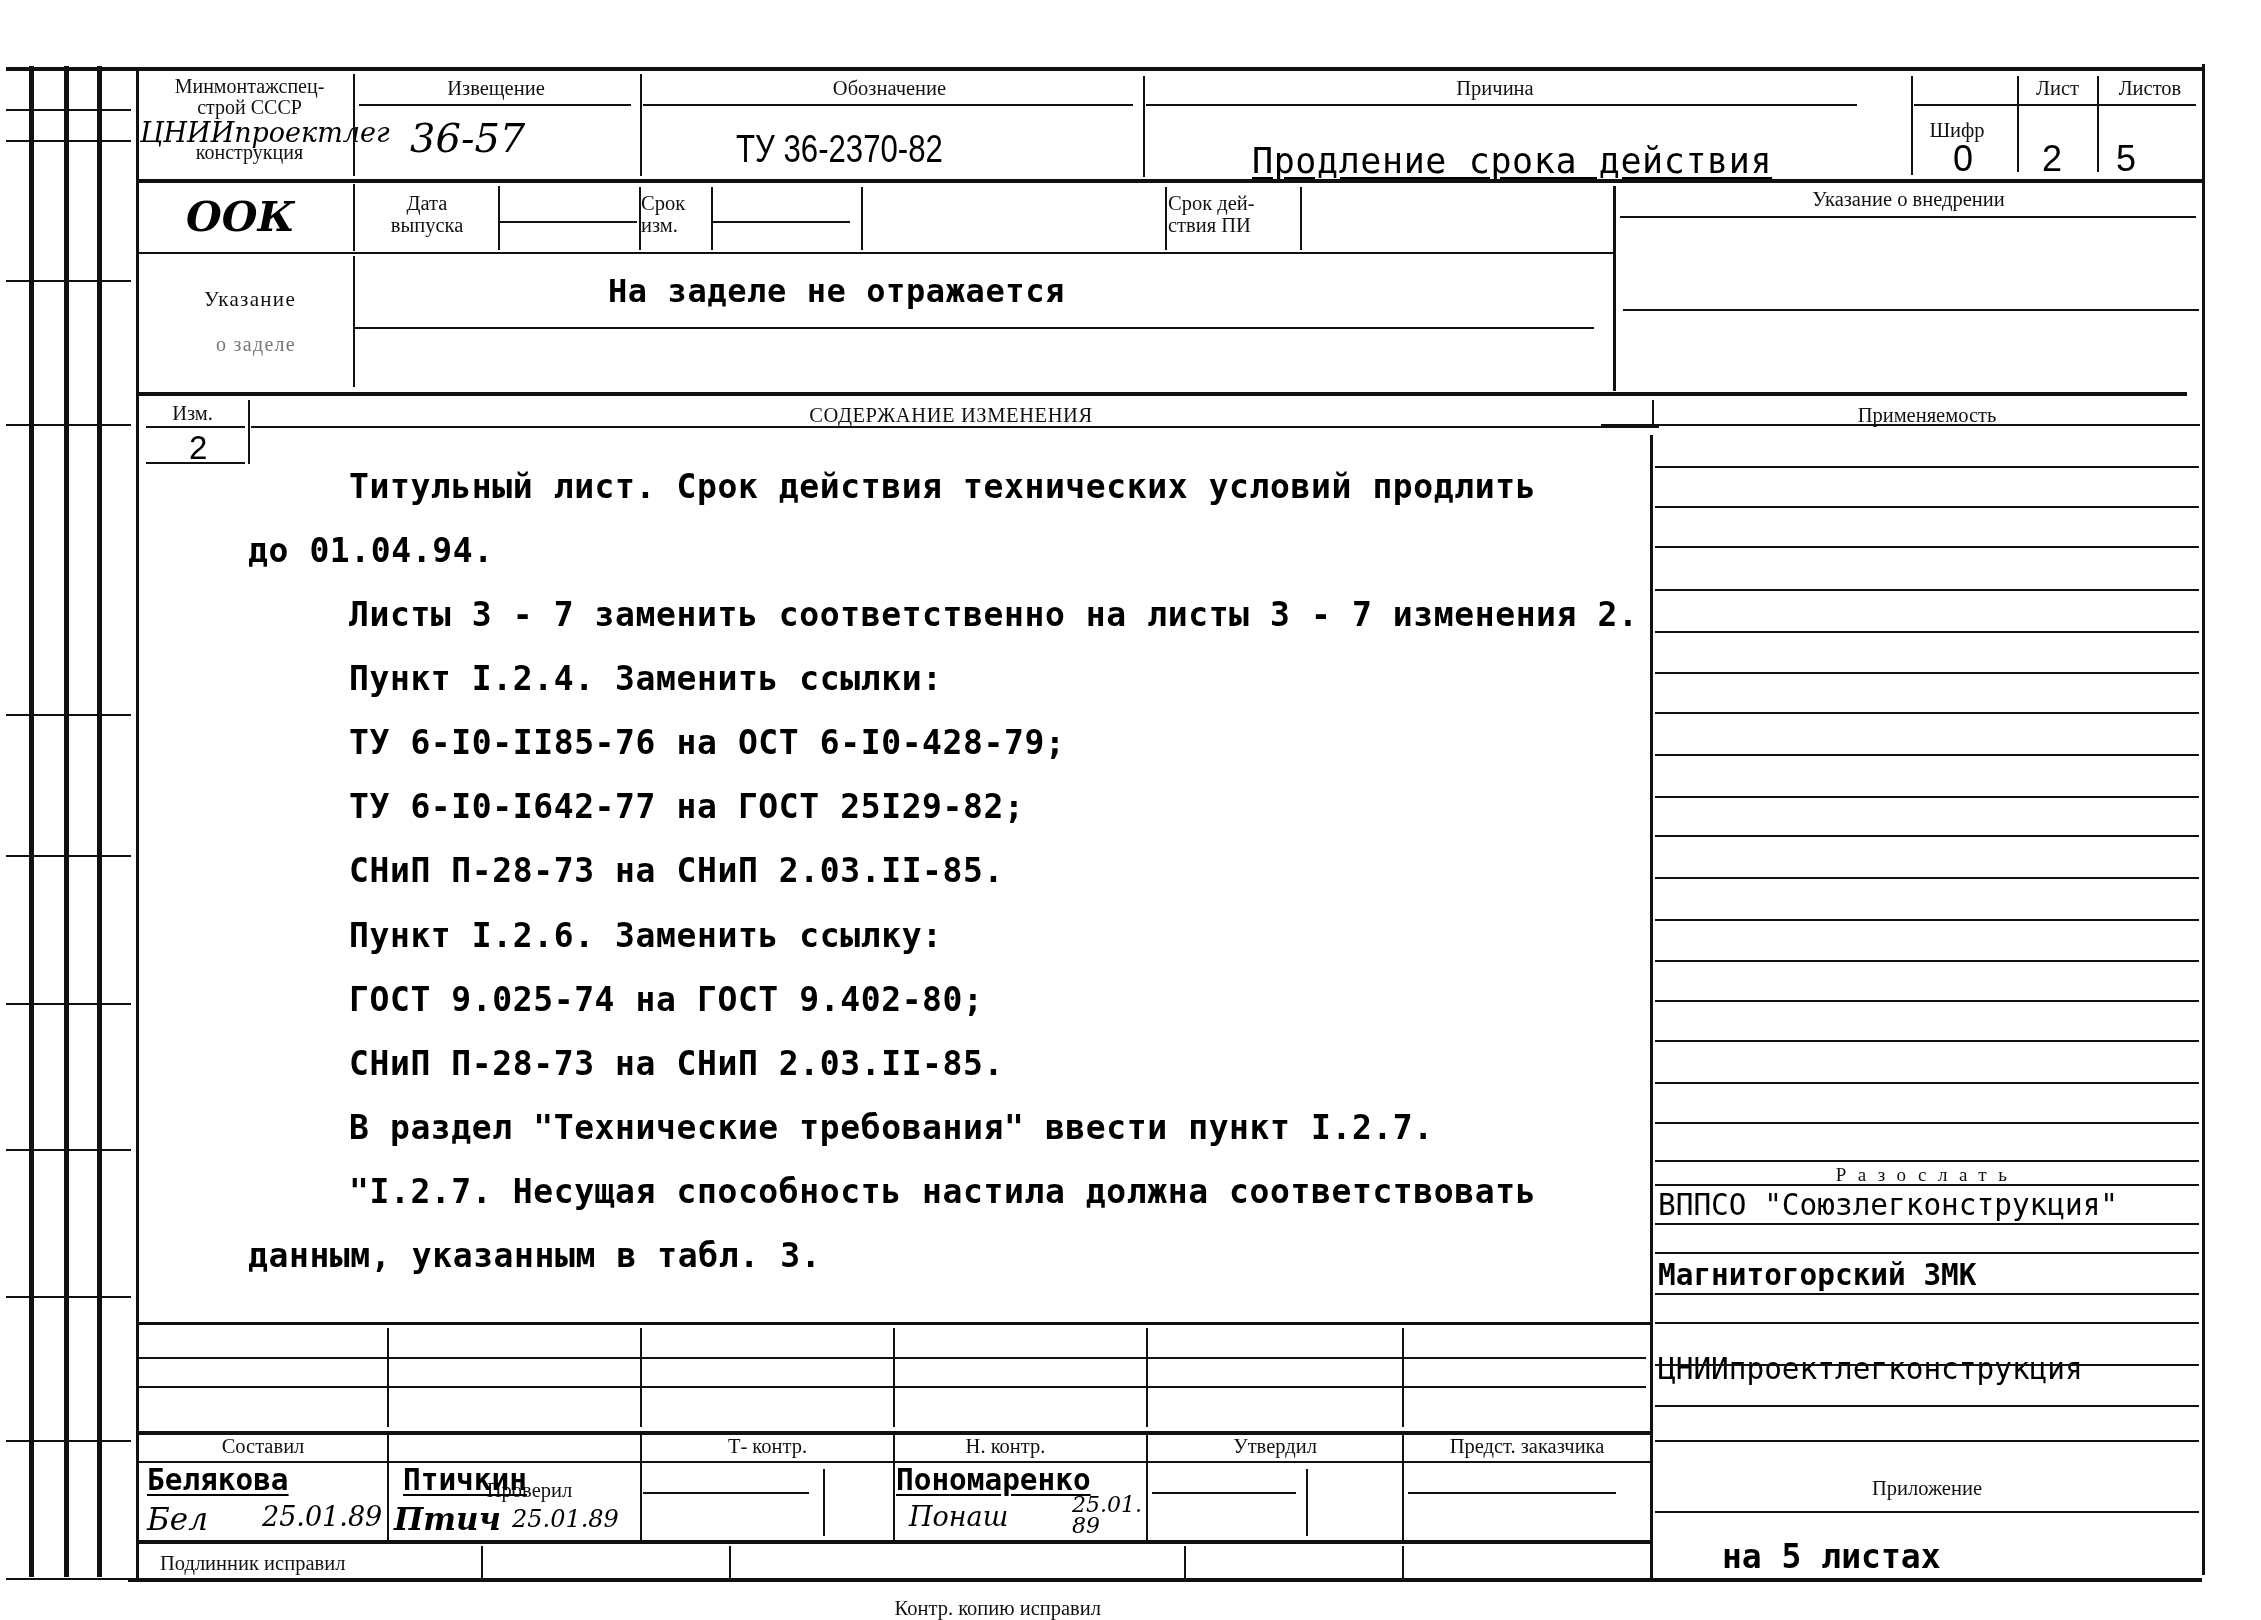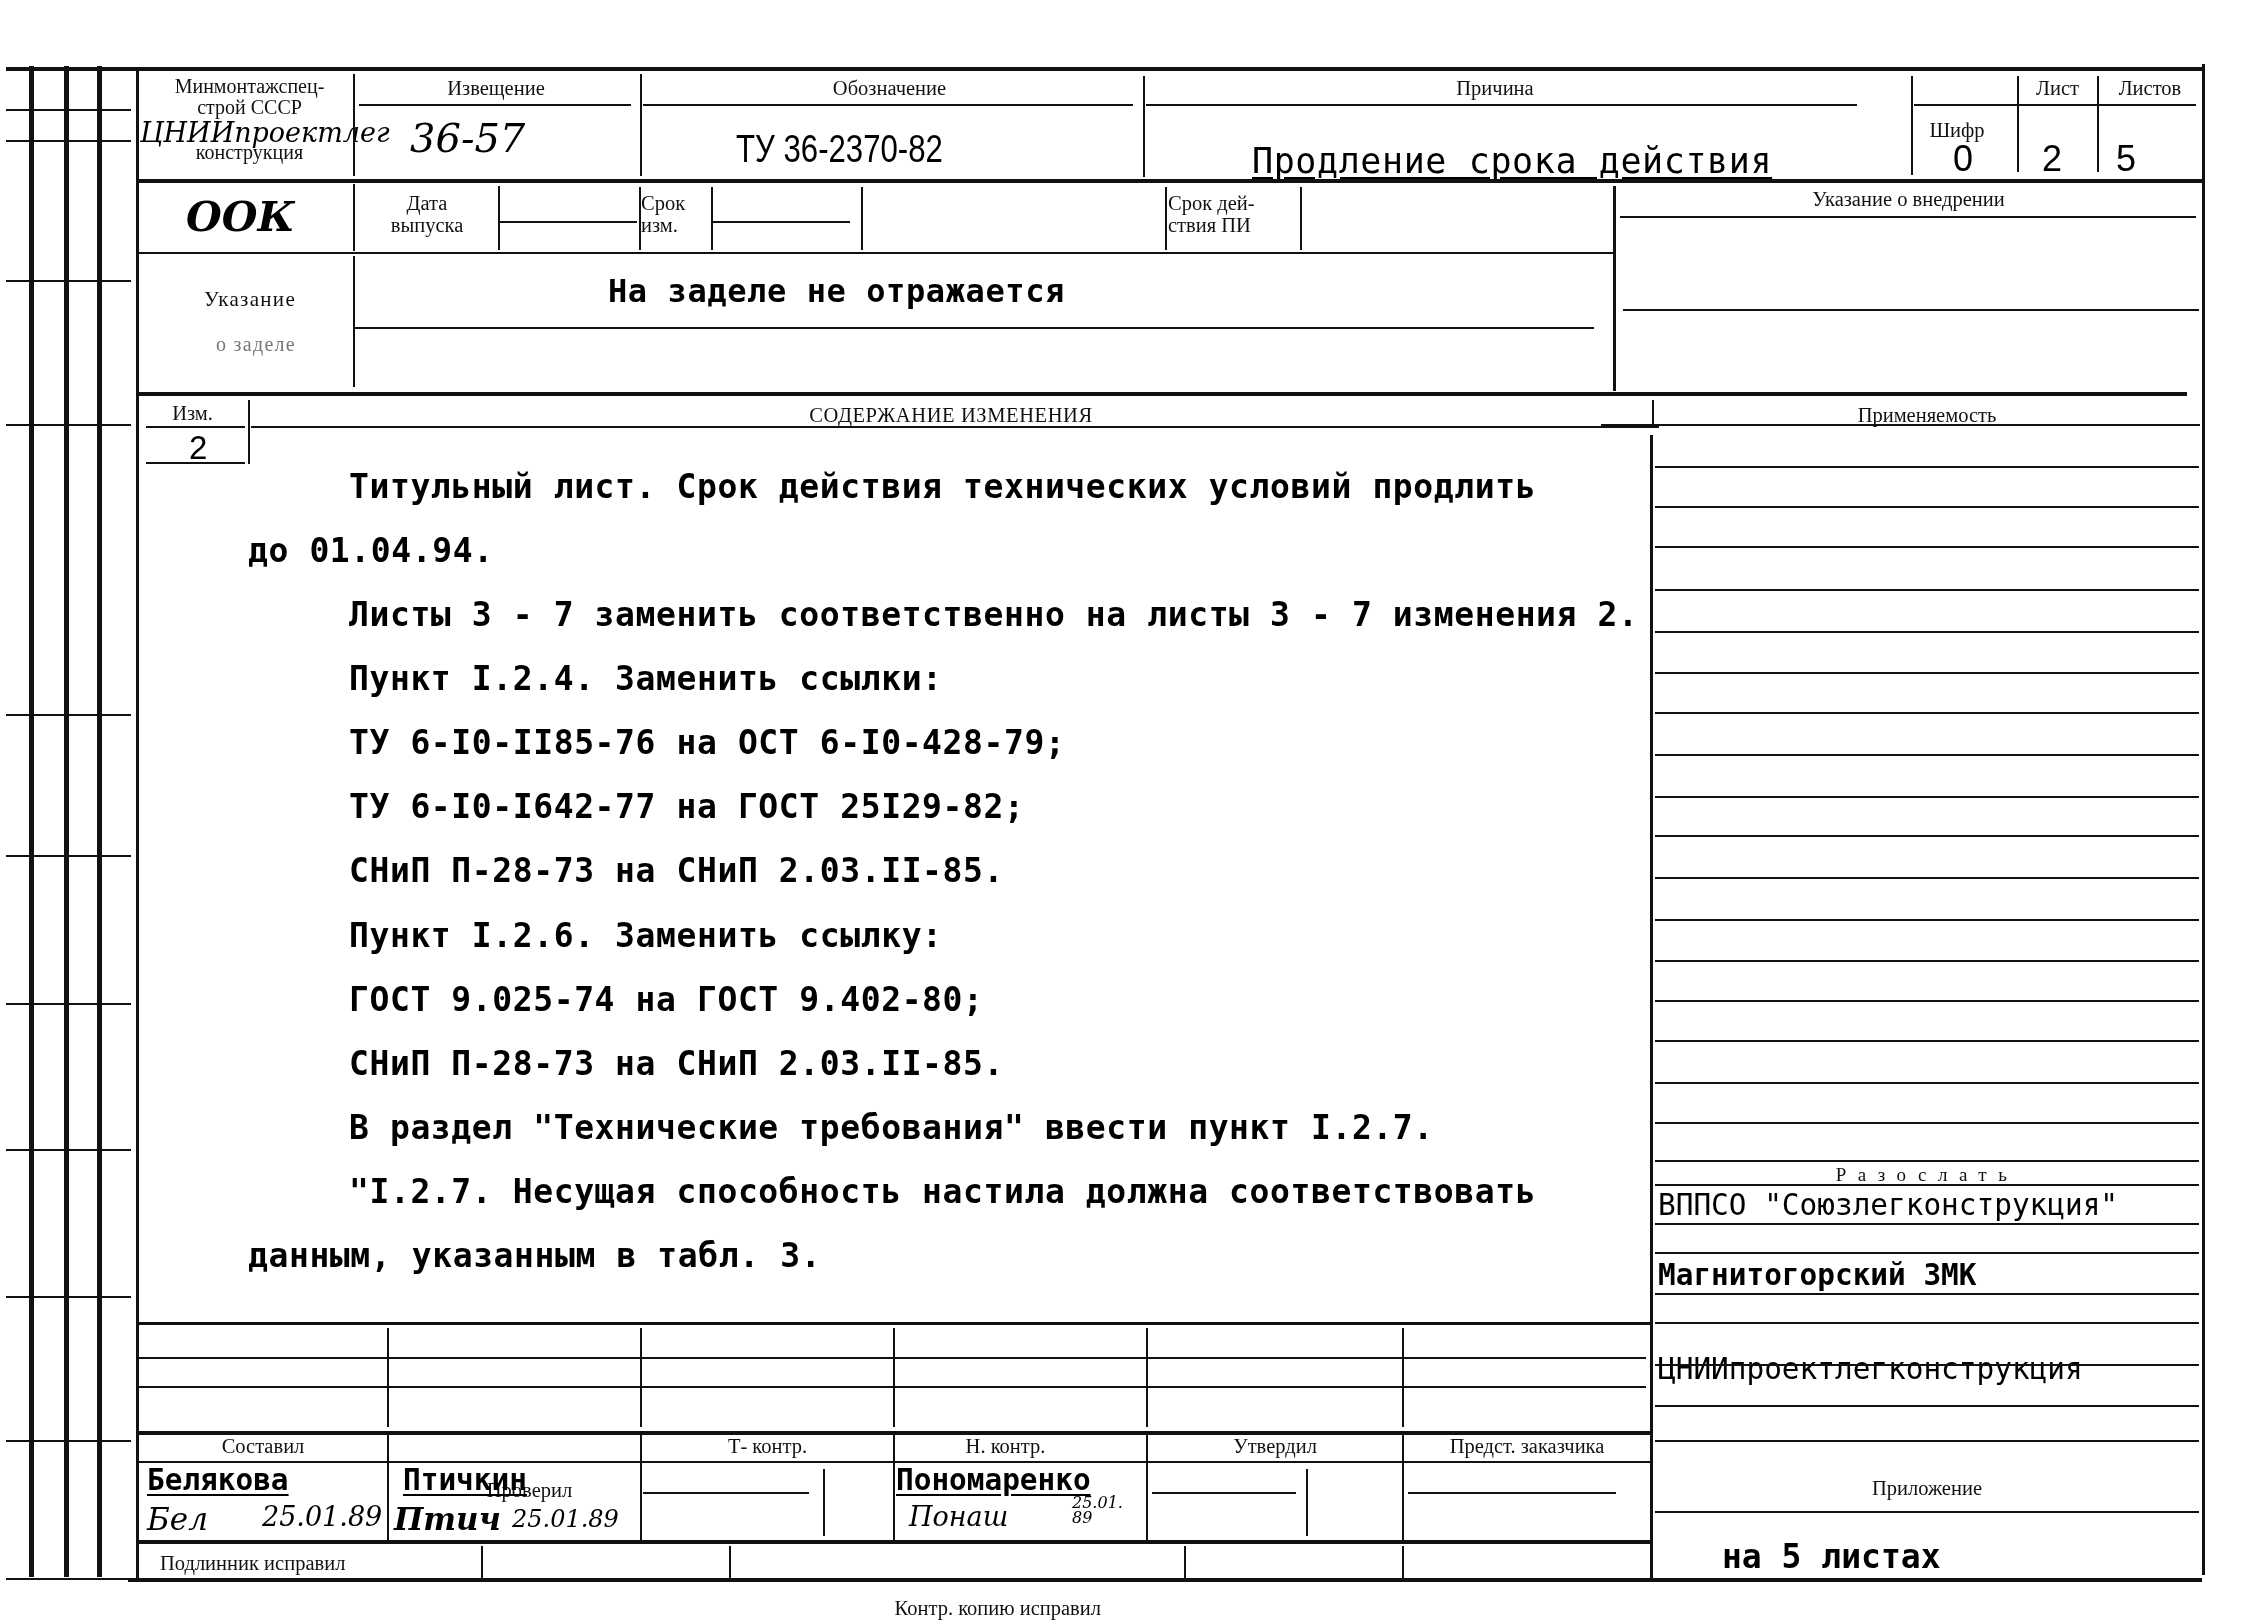--- a/index.html
+++ b/index.html
@@ -227,21 +227,21 @@
   <div class="mono underline" style="left:896px; top:1463px; font-size:29.4px; letter-spacing:0;">Пономаренко</div>
   <div class="hl thin" style="left:643px; top:1492px; width:166px;"></div>
   <div class="hl thin" style="left:1152px; top:1492px; width:144px;"></div>
   <div class="hl thin" style="left:1408px; top:1492px; width:208px;"></div>
 
   <div class="hand" style="left:147px; top:1501px; font-size:31px;">Бел</div>
   <div class="hand" style="left:262px; top:1501px; font-size:27px;">25.01.89</div>
   <div class="hand" style="left:394px; top:1501px; font-size:31px; font-weight:bold;">Птич</div>
   <div class="hand" style="left:512px; top:1505px; font-size:24px;">25.01.89</div>
   <div class="hand" style="left:909px; top:1501px; font-size:27px;">Понаш</div>
-  <div class="hand" style="left:1072px; top:1495px; font-size:16px; width:51px; white-space:normal; line-height:0.95;font-style:italic;">25.01. 89</div>
+  <div class="hand" style="left:1072px; top:1495px; font-size:22px; width:51px; white-space:normal; line-height:0.95;font-style:italic;">25.01. 89</div>
   <div class="vl" style="left:823px; top:1469px; height:67px;"></div>
   <div class="vl" style="left:1306px; top:1469px; height:67px;"></div>
 
   <div class="hl thick" style="left:138px; top:1540px; width:1514px;"></div>
 
   <div class="lbl" style="left:160px; top:1553px; width:269px; text-align:left;">Подлинник исправил</div>
   <div class="vl" style="left:481px; top:1546px; height:32px;"></div>
   <div class="vl" style="left:729px; top:1546px; height:32px;"></div>
   <div class="lbl" style="left:794px; top:1598px; width:307px; text-align:right;">Контр. копию исправил</div>
   <div class="vl" style="left:1184px; top:1546px; height:32px;"></div>

